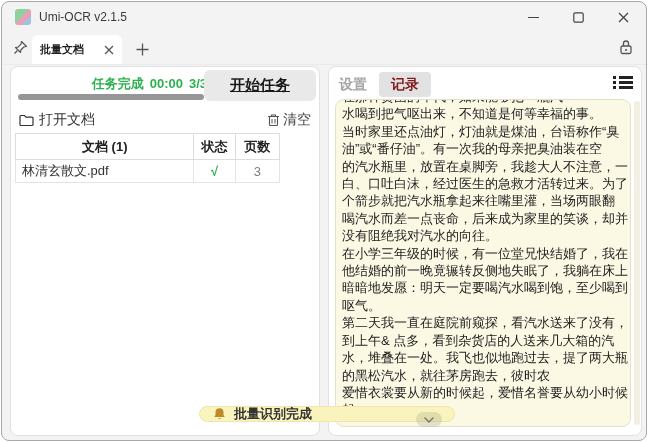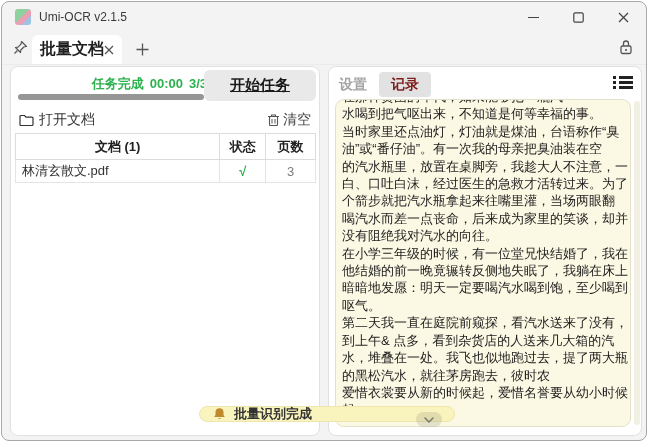--- a/index.html
+++ b/index.html
@@ -11,41 +11,41 @@
   .app-logo{width:16px;height:16px;margin-left:13px;border-radius:3px;
     background:linear-gradient(135deg,#8fd19e 0 45%,#e8a0b4 45% 70%,#9cc3e5 70% 100%);}
   .win-title{font-size:12px;color:#3a3a3a;margin-left:8px;}
   .win-controls{margin-left:auto;display:flex;height:30px;}
   .win-btn{width:45px;height:30px;display:flex;align-items:center;justify-content:center;cursor:default;}
   
   .tabbar{position:absolute;left:0;top:30px;width:100%;height:32px;border-bottom:1px solid #ebebeb;}
   .pin{position:absolute;left:11px;top:8px;}
   .tab{position:absolute;left:30px;top:3px;width:90px;height:29px;background:#ffffff;
     border-radius:6px 6px 0 0;display:flex;align-items:center;padding:0 8px;box-sizing:border-box;}
-  .tab-label{font-size:16px;font-weight:bold;color:#1f1f1f;}
+  .tab-label{font-size:11px;font-weight:bold;color:#1f1f1f;}
   .tab-close{margin-left:auto;display:flex;align-items:center;}
   .newtab{position:absolute;left:128px;top:5px;width:24px;height:24px;display:flex;align-items:center;justify-content:center;}
   .lock{position:absolute;right:13px;top:7px;}
   
   .panel{position:absolute;background:#ffffff;border:1px solid #e1e1e1;border-radius:8px;box-sizing:border-box;}
   .panel-left{left:8px;top:64px;width:310px;height:370px;}
   .panel-right{left:326px;top:64px;width:314px;height:370px;}
   
   .status-line{position:absolute;left:0;top:8px;width:196px;text-align:right;
     font-size:13px;font-weight:bold;color:#2db14e;white-space:nowrap;}
   .status-line span{margin-left:6px;}
   .progress{position:absolute;left:7px;top:27px;width:186px;height:6px;background:#969696;border-radius:3px;}
   .start-btn{position:absolute;right:3px;top:3px;width:112px;height:31px;background:#e9e9e9;border-radius:6px;
     display:flex;align-items:center;justify-content:center;font-size:15px;font-weight:bold;color:#1a1a1a;text-decoration:underline;}
   .open-row{position:absolute;left:8px;right:8px;top:42px;height:22px;display:flex;align-items:center;}
   .open-doc{display:flex;align-items:center;font-size:14px;color:#333;}
   .open-doc svg{margin-right:4px;}
   .clear-btn{margin-left:auto;display:flex;align-items:center;font-size:14px;color:#444;}
   .clear-btn svg{margin-right:3px;}
-  .doc-table{position:absolute;left:4px;top:66px;width:301px;border-collapse:collapse;font-size:13px;}
+  .doc-table{position:absolute;left:4px;top:66px;width:265px;border-collapse:collapse;font-size:13px;}
   .doc-table th{border:1px solid #dcdcdc;font-weight:bold;color:#222;height:23px;background:#fff;}
   .doc-table td{border:1px solid #e4e4e4;height:20px;}
   .col-name{width:207px;}
   .col-status{width:44px;text-align:center;}
   .col-pages{width:48px;text-align:center;}
   .cell-name{padding-left:6px;color:#333;}
   .cell-status{text-align:center;color:#2db14e;font-weight:bold;}
   .cell-pages{text-align:center;color:#7d7d7d;}
   
   .rp-tab-settings{position:absolute;left:10px;top:9px;font-size:14px;font-weight:bold;color:#a5a5a5;}

